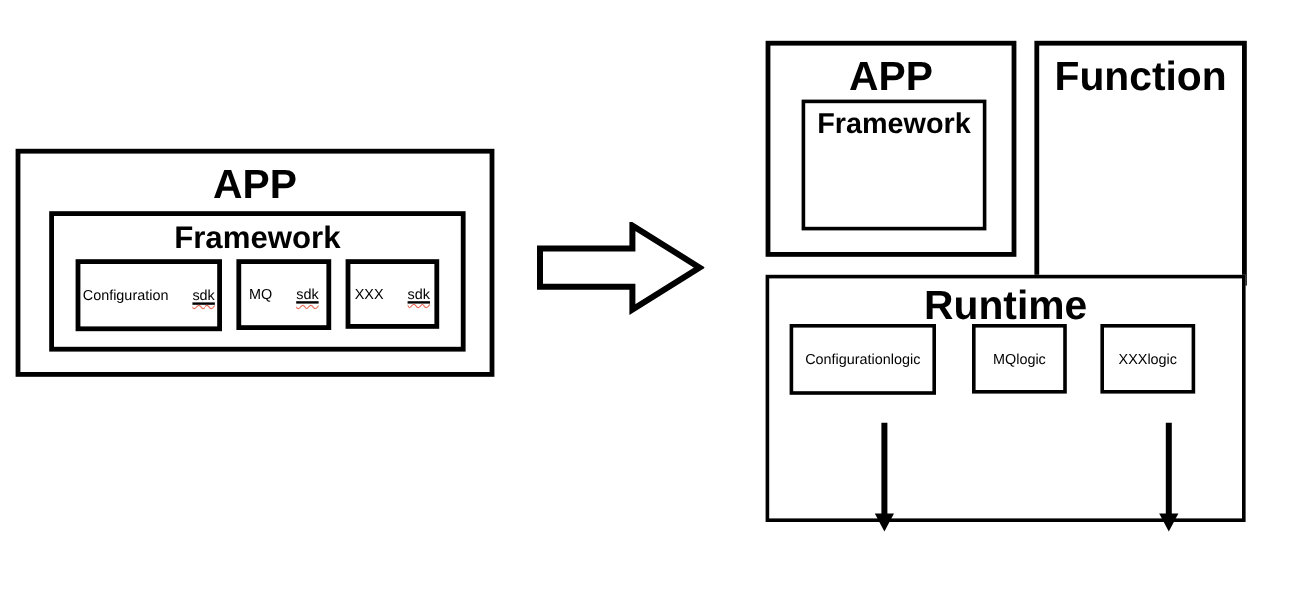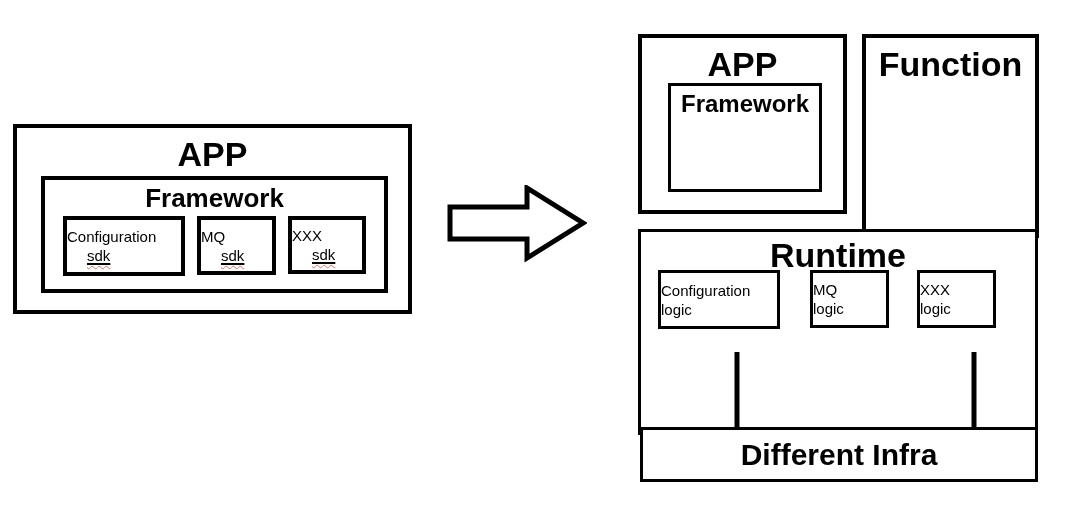--- a/index.html
+++ b/index.html
@@ -31,25 +31,25 @@
   .box-title {
     text-align: center;
     font-weight: 600;
     line-height: 1.15;
   }
   .title-lg { font-size: 34px; margin-top: 7px; }
   .title-md { font-size: 26px; margin-top: 4px; }
   .title-sm { font-size: 24px; margin-top: 4px; }
   .cell {
     display: flex;
-    flex-direction: column;
-    align-items: flex-start;
+    flex-direction: row;
+    align-items: center;
     justify-content: center;
     text-align: center;
-    font-size: 15px;
+    font-size: 12px;
     line-height: 19px;
   }
   .u-black {
     text-decoration: underline solid var(--line);
     text-decoration-thickness: 1.5px;
     text-underline-offset: 2px;
     margin-left: 20px;
   }
   .u-red {
     text-decoration: underline wavy var(--squiggle);
@@ -128,17 +128,14 @@
 
   <svg class="arrow-svg" style="left:727px; top:352px;" width="20" height="92" viewBox="0 0 20 92">
     <line x1="10" y1="0" x2="10" y2="78" stroke="#000000" stroke-width="5"></line>
     <polygon points="2,76 18,76 10,91" fill="#000000"></polygon>
   </svg>
   <svg class="arrow-svg" style="left:964px; top:352px;" width="20" height="92" viewBox="0 0 20 92">
     <line x1="10" y1="0" x2="10" y2="78" stroke="#000000" stroke-width="5"></line>
     <polygon points="2,76 18,76 10,91" fill="#000000"></polygon>
   </svg>
 
-  <div class="box box-thinner center-flex" style="left:640px; top:427px; width:398px; height:55px;">
-    <span>Different Infra</span>
-  </div>
 
 </div>
 
 </body></html>

